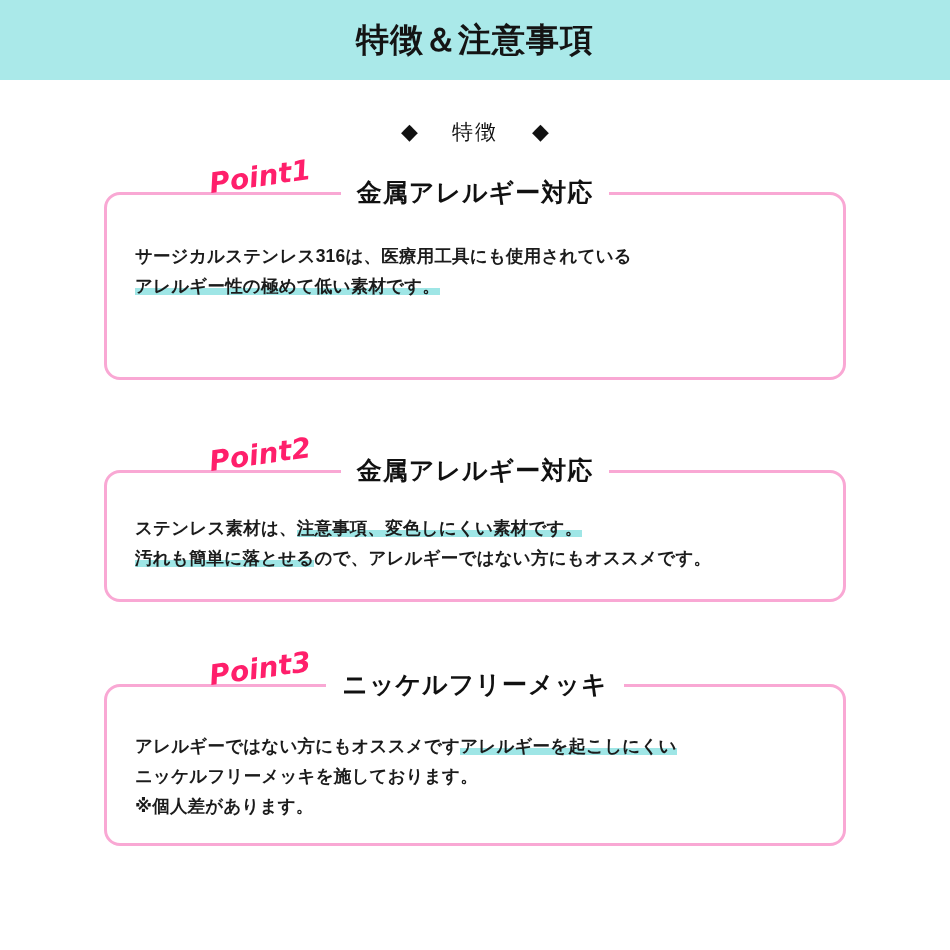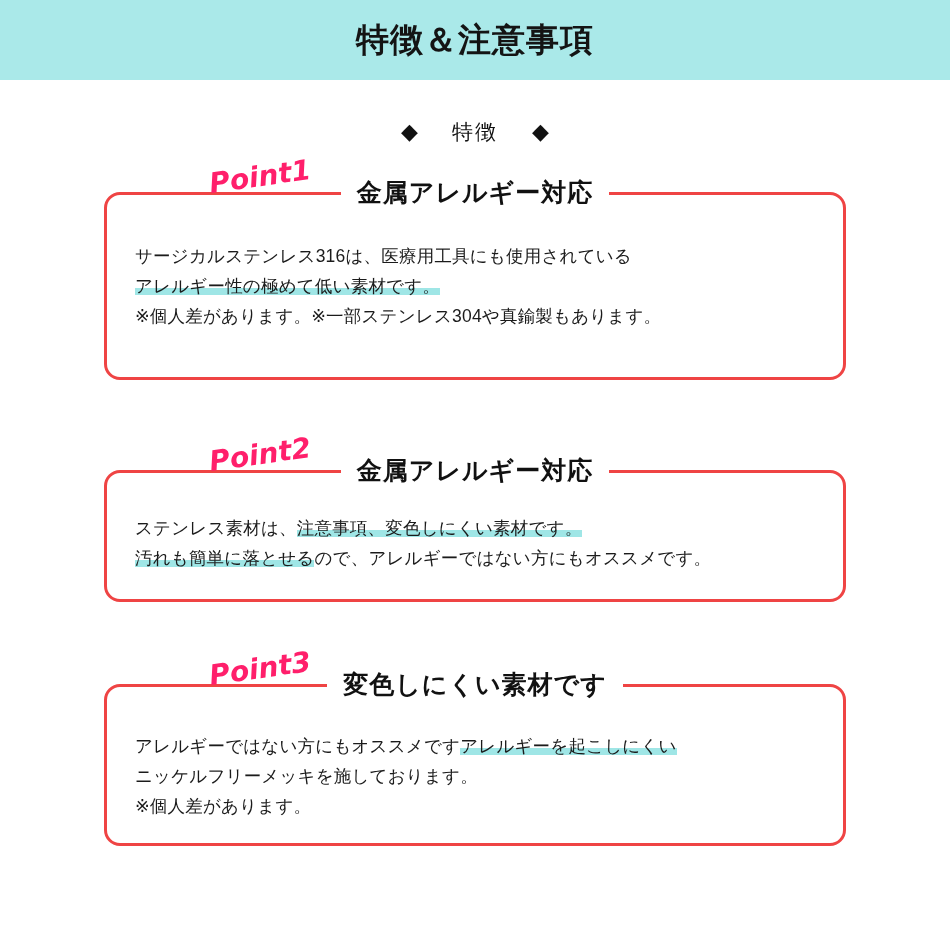--- a/index.html
+++ b/index.html
@@ -77,21 +77,21 @@
     font-weight: bold;
     color: #ff1f6b;
     letter-spacing: 0px;
     transform: rotate(-8deg);
     z-index: 3;
     font-family: "DejaVu Sans", "Liberation Sans", sans-serif;
   }
 
   .card {
     position: relative;
-    border: 3px solid #ef4444;
+    border: 3px solid #f9a8d4;
     border-radius: 16px;
     background: #fff;
     box-sizing: border-box;
   }
   .card.c1 { height: 188px; }
   .card.c2 { height: 132px; }
   .card.c3 { height: 162px; }
 
   
   .card-title-wrap {
@@ -118,20 +118,21 @@
   }
   .card.c2 .card-body { padding-top: 40px; }
   .card.c3 .card-body { padding-top: 44px; }
 
   .line {
     font-size: 17.5px;
     line-height: 30px;
     color: #1b1b1b;
     white-space: nowrap;
     letter-spacing: 0.2px;
+    font-weight: bold;
   }
   .hl-cyan {
     background: linear-gradient(transparent 58%, #9fe6e6 58%, #9fe6e6 96%, transparent 96%);
   }
 </style>
 </head>
 <body>
 
 <div class="page">
 
@@ -151,23 +152,20 @@
       <div class="card-title-wrap">
         <div class="card-title">金属アレルギー対応</div>
       </div>
       <div class="card-body">
         <div class="line">
           <span>サージカルステンレス316は、医療用工具にも使用されている</span>
         </div>
         <div class="line">
           <span class="hl-cyan">アレルギー性の極めて低い素材です。</span>
         </div>
-        <div class="line">
-          <span>※個人差があります。※一部ステンレス304や真鍮製もあります。</span>
-        </div>
       </div>
     </div>
   </div>
 
   <div class="point-block b2">
     <div class="point-badge">Point2</div>
     <div class="card c2">
       <div class="card-title-wrap">
         <div class="card-title">金属アレルギー対応</div>
       </div>
@@ -179,21 +177,21 @@
           <span class="hl-cyan">汚れも簡単に落とせる</span><span>ので、アレルギーではない方にもオススメです。</span>
         </div>
       </div>
     </div>
   </div>
 
   <div class="point-block b3">
     <div class="point-badge">Point3</div>
     <div class="card c3">
       <div class="card-title-wrap">
-        <div class="card-title">変色しにくい素材です</div>
+        <div class="card-title">ニッケルフリーメッキ</div>
       </div>
       <div class="card-body">
         <div class="line">
           <span>アレルギーではない方にもオススメです</span><span class="hl-cyan">アレルギーを起こしにくい</span>
         </div>
         <div class="line">
           <span>ニッケルフリーメッキを施しております。</span>
         </div>
         <div class="line">
           <span>※個人差があります。</span>

